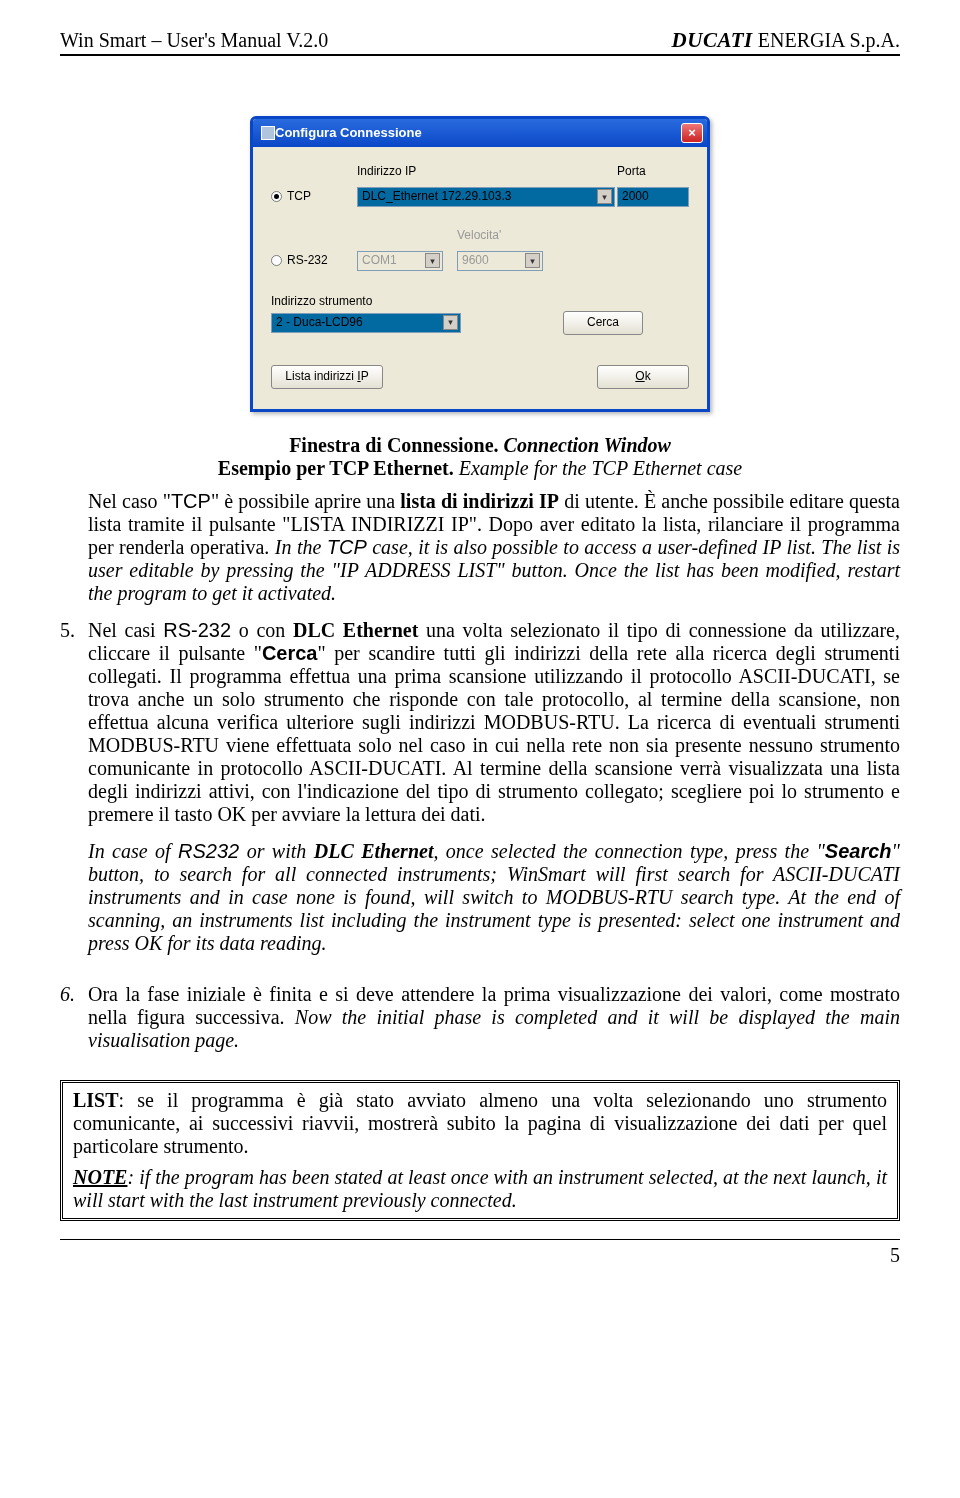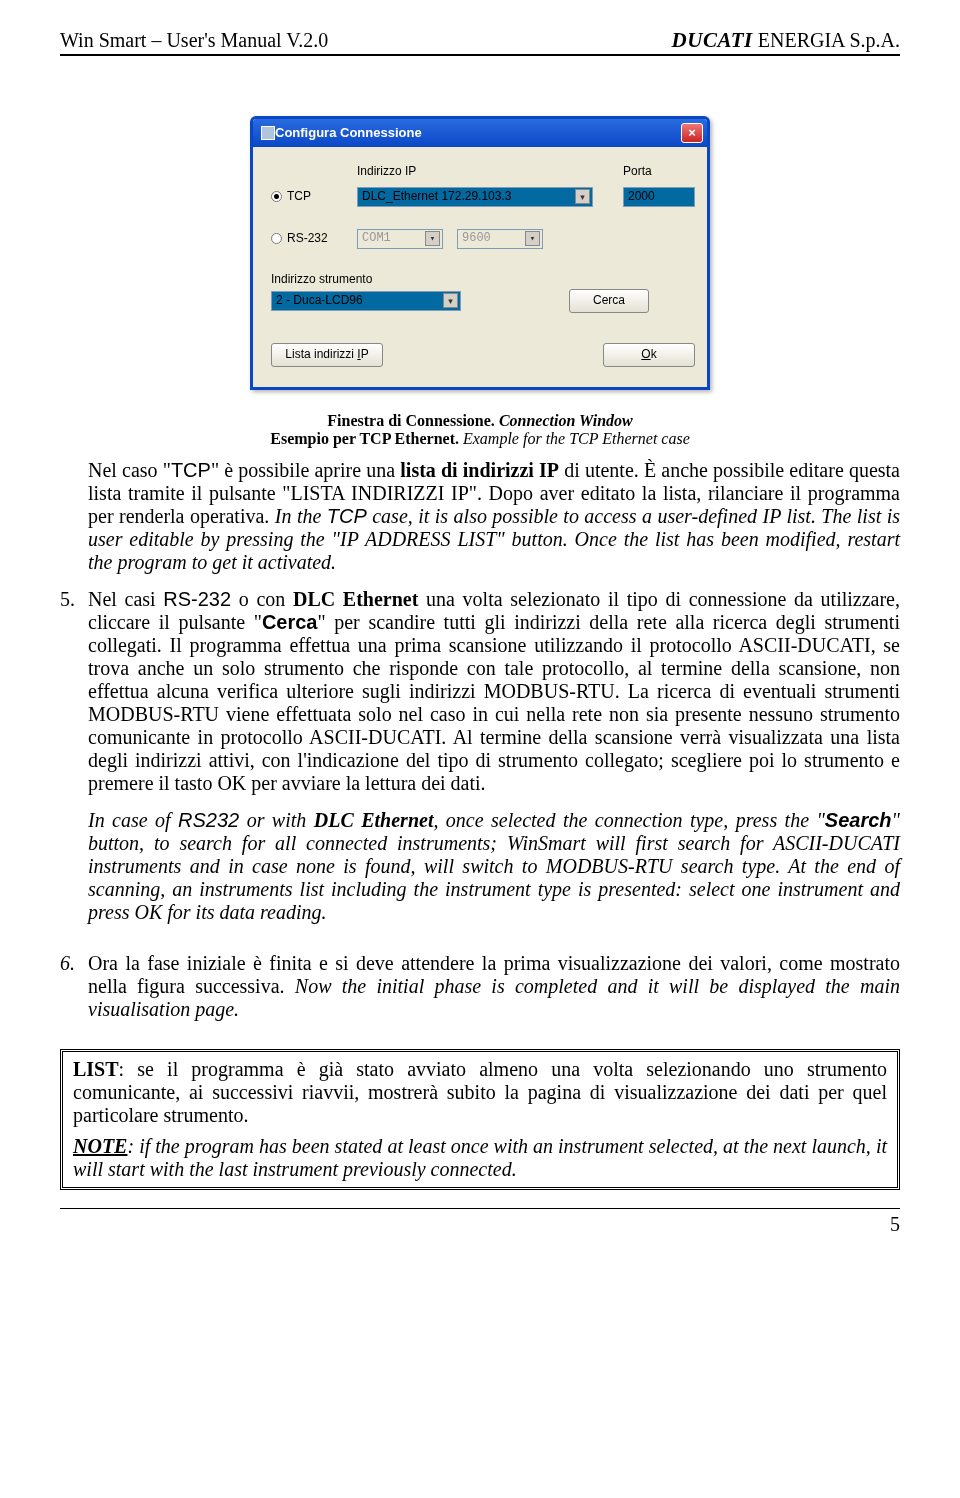--- a/index.html
+++ b/index.html
@@ -43,45 +43,45 @@
   }
   .titlebar-left { display:flex; align-items:center; }
   .title-ico { width:14px; height:14px; background:#b0c4de; border:1px solid #fff; }
   .close-x {
     width:22px; height:20px;
     background:linear-gradient(#e77,#c22);
     border:1px solid #fff; border-radius:3px;
     color:#fff; text-align:center; line-height:18px;
     font-weight:bold; font-size:13px;
   }
-  .dlg-body { padding:18px 12px 20px 18px; }
+  .dlg-body { padding:18px 18px 20px 18px; }
   .row { display:flex; align-items:center; margin-bottom:6px; }
   .radio-col { width:86px; display:flex; align-items:center; gap:5px; }
   .radio { width:11px; height:11px; border:1px solid #7a7a7a; border-radius:50%; background:#fff; display:inline-flex; align-items:center; justify-content:center; }
   .radio.sel::after { content:""; width:5px; height:5px; background:#000; border-radius:50%; display:block; }
   .lbl-sm { font-size:12px; color:#000; }
   .lbl-dis { color:#999; }
   .lbl-top { margin-bottom:2px; }
   .combo,.inp {
     border:1px solid #7f9db9; background:#0369a1; height:20px;
     display:flex; align-items:center; justify-content:space-between;
     padding:0 2px 0 4px; font-size:12px;
   }
   .combo .dd { width:15px; height:15px; background:#d4d0c8; border:1px solid #888; display:flex; align-items:center; justify-content:center; font-size:9px; color:#333; }
-  .combo.dis,.inp.dis { color:#999;font-family:Liberation Mono, monospace; }
+  .combo.dis,.inp.dis { color:#999; }
   .xpbtn {
     border:1px solid #888; background:linear-gradient(#fff,#e4e1d3);
     height:24px; min-width:112px; border-radius:3px;
     display:inline-flex; align-items:center; justify-content:center;
     font-size:12px; padding:0 10px;
   }
   .ok-u { text-decoration:underline; }
 
   
-  .caption { text-align:center; font-size:16px; margin-bottom:10px; }
+  .caption { text-align:center; font-size:20px; margin-bottom:10px; }
   .caption .b { font-weight:bold; }
   .caption .i { font-style:italic; }
   p.body { font-size:20px; text-align:justify; margin:0 0 14px 0; }
   p.body .sf { font-family:Arial,Helvetica,sans-serif; }
   p.body .b { font-weight:bold; }
   p.body .i { font-style:italic; }
   p.body .bi { font-weight:bold; font-style:italic; }
 
   ol.numlist { list-style:none; padding:0; margin:0; }
   ol.numlist > li { display:flex; font-size:20px; text-align:justify; margin-bottom:14px; }
@@ -131,25 +131,32 @@
 
       <div class="row" style="margin-bottom:22px">
         <div class="radio-col">
           <span class="radio sel"></span>
           <span class="lbl-sm">TCP</span>
         </div>
         <div class="combo" style="flex:1">
           <span>DLC_Ethernet 172.29.103.3</span>
           <span class="dd">▾</span>
         </div>
-        <div class="inp" style="width:72px;margin-left:30px">
+        <div class="inp" style="width:72px;margin-left:2px">
           <span>2000</span>
         </div>
       </div>
 
+      <div class="row">
+        <div class="radio-col"></div>
+        <div style="width:86px"></div>
+        <div style="width:86px;margin-left:14px">
+            <div class="lbl-sm lbl-dis lbl-top">Velocita'</div>
+          </div>
+      </div>
 
       <div class="row" style="margin-bottom:24px">
         <div class="radio-col">
           <span class="radio"></span>
           <span class="lbl-sm">RS-232</span>
         </div>
         <div class="combo dis" style="width:86px;background:#ece9d8">
           <span>COM1</span>
           <span class="dd">▾</span>
         </div>

